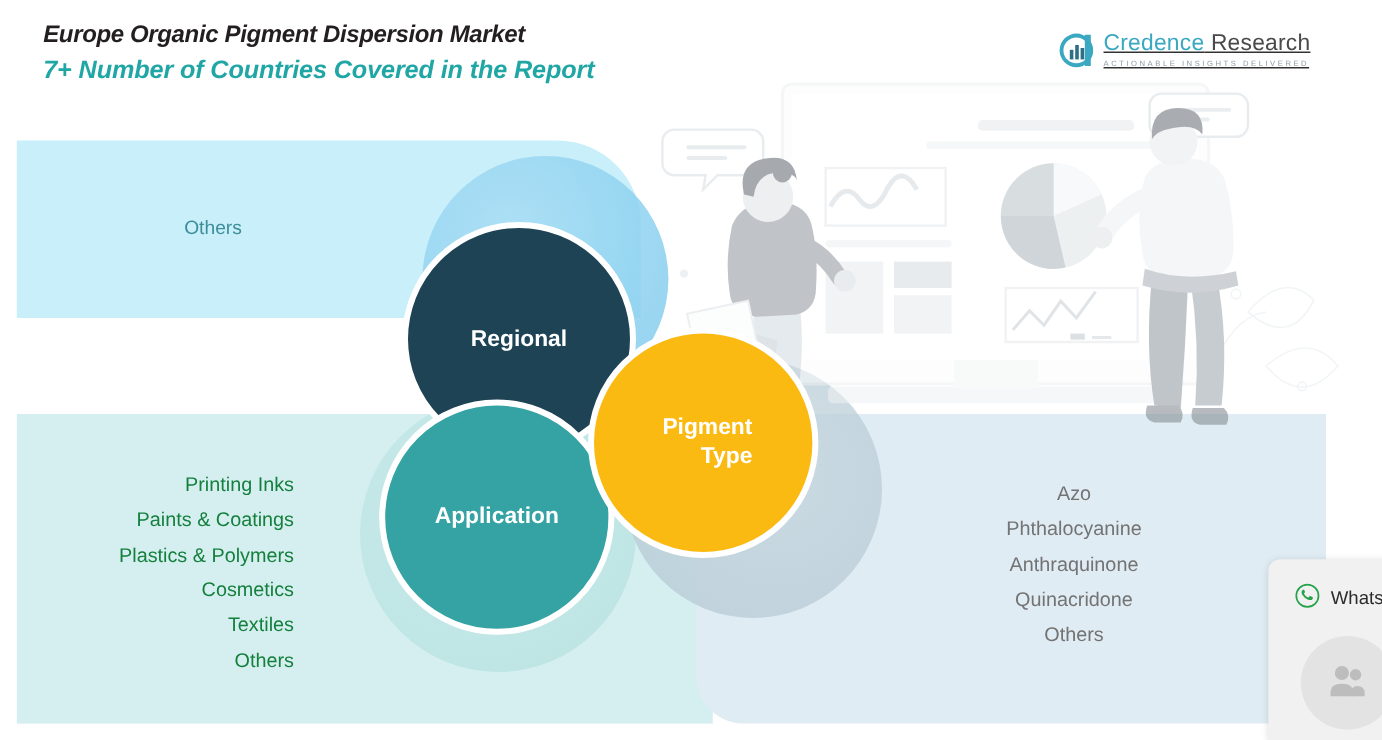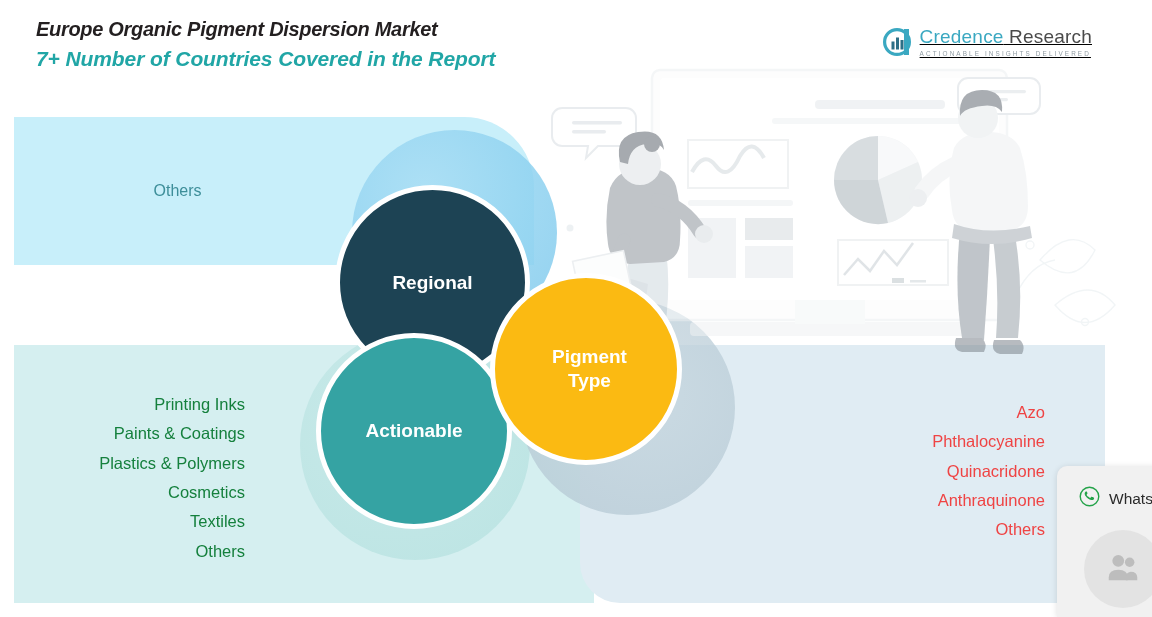--- a/index.html
+++ b/index.html
@@ -83,37 +83,37 @@
     left: 335px; top: 185px; width: 195px; height: 195px;
     background: #1d4354; font-size: 19px; z-index: 4;
   }
   .circle-application {
     left: 316px; top: 333px; width: 196px; height: 196px;
     background: #35a3a3; font-size: 19px; z-index: 5;
   }
   .circle-pigment {
     left: 490px; top: 273px; width: 192px; height: 192px;
     background: #fbba12; font-size: 19px; z-index: 6;
-    justify-content: flex-start; padding-left: 57px; text-align: center;
+    justify-content: flex-start; padding-left: 57px; text-align: right;
     line-height: 1.28;
   }
 
   
   .list { position: absolute; color: #3b7f88; }
   .list-region {
     left: 40px; top: 182px; width: 275px; text-align: center;
     font-size: 16px; color: #3d8e99;
   }
   .list-application {
     left: 40px; top: 390px; width: 205px; text-align: right;
     font-size: 16.5px; color: #15803d; line-height: 1.78;
   }
   .list-pigment {
-    left: 745px; top: 398px; width: 300px; text-align: right;
-    font-size: 16.5px; color: #ef4444; line-height: 1.78;
+    left: 745px; top: 398px; width: 300px; text-align: center;
+    font-size: 16.5px; color: #737373; line-height: 1.78;
   }
   .list-row { white-space: nowrap; }
 
   
   .wa-widget {
     position: absolute; left: 1057px; top: 466px; width: 150px; height: 151px;
     background: #f1f1f1; border-radius: 10px 0 0 0;
     box-shadow: 0 1px 6px rgba(0,0,0,.13);
     z-index: 30; overflow: hidden;
   }
@@ -244,21 +244,21 @@
       <circle cx="40" cy="58" r="20" fill="#e6eaec"></circle>
       <path d="M22 56 q-2 -26 22 -26 q22 0 20 22 q-6 -8 -20 -6 q-18 2 -22 10 z" fill="#636b74"></path>
     </g>
   </svg>
 </div>
 
 <div class="circle circle-regional">
   <span>Regional</span>
 </div>
 <div class="circle circle-application">
-  <span>Actionable</span>
+  <span>Application</span>
 </div>
 <div class="circle circle-pigment">
   <span>
     <span>Pigment</span><br>
     <span>Type</span>
   </span>
 </div>
 
 <div class="list list-region">
   <div class="list-row">Others</div>
@@ -269,22 +269,22 @@
   <div class="list-row">Paints &amp; Coatings</div>
   <div class="list-row">Plastics &amp; Polymers</div>
   <div class="list-row">Cosmetics</div>
   <div class="list-row">Textiles</div>
   <div class="list-row">Others</div>
 </div>
 
 <div class="list list-pigment">
   <div class="list-row">Azo</div>
   <div class="list-row">Phthalocyanine</div>
+  <div class="list-row">Anthraquinone</div>
   <div class="list-row">Quinacridone</div>
-  <div class="list-row">Anthraquinone</div>
   <div class="list-row">Others</div>
 </div>
 
 <div class="wa-widget">
   <div class="wa-head">
     <span>
       <svg viewBox="0 0 24 24" width="21" height="21">
         <circle cx="12" cy="12" r="10.6" fill="none" stroke="#25a34a" stroke-width="1.6"></circle>
         <path d="M9.3 7.6 c-.3-.6-.6-.6-.9-.6 h-.7 c-.3 0-.7.1-1 .5 c-.4.4-1.3 1.3-1.3 3.1 c0 1.8 1.3 3.6 1.5 3.8 c.2.3 2.6 4 6.3 5.4 c3.1 1.2 3.7 1 4.4.9 c.7-.1 2.2-.9 2.5-1.8 c.3-.9.3-1.6.2-1.8 c-.1-.2-.4-.3-.8-.5 c-.4-.2-2.3-1.1-2.6-1.2 c-.4-.1-.6-.2-.9.2 c-.3.4-1 1.2-1.2 1.5 c-.2.2-.4.3-.8.1 c-.4-.2-1.7-.6-3.2-2 c-1.2-1-2-2.3-2.2-2.7 c-.2-.4 0-.6.2-.8 c.2-.2.4-.4.6-.7 c.2-.2.2-.4.4-.7 c.1-.3.1-.5 0-.7 c-.1-.2-.9-2.1-1.2-2.9 z" fill="#25a34a" transform="scale(.72) translate(3.6,1.6)"></path>
       </svg>

